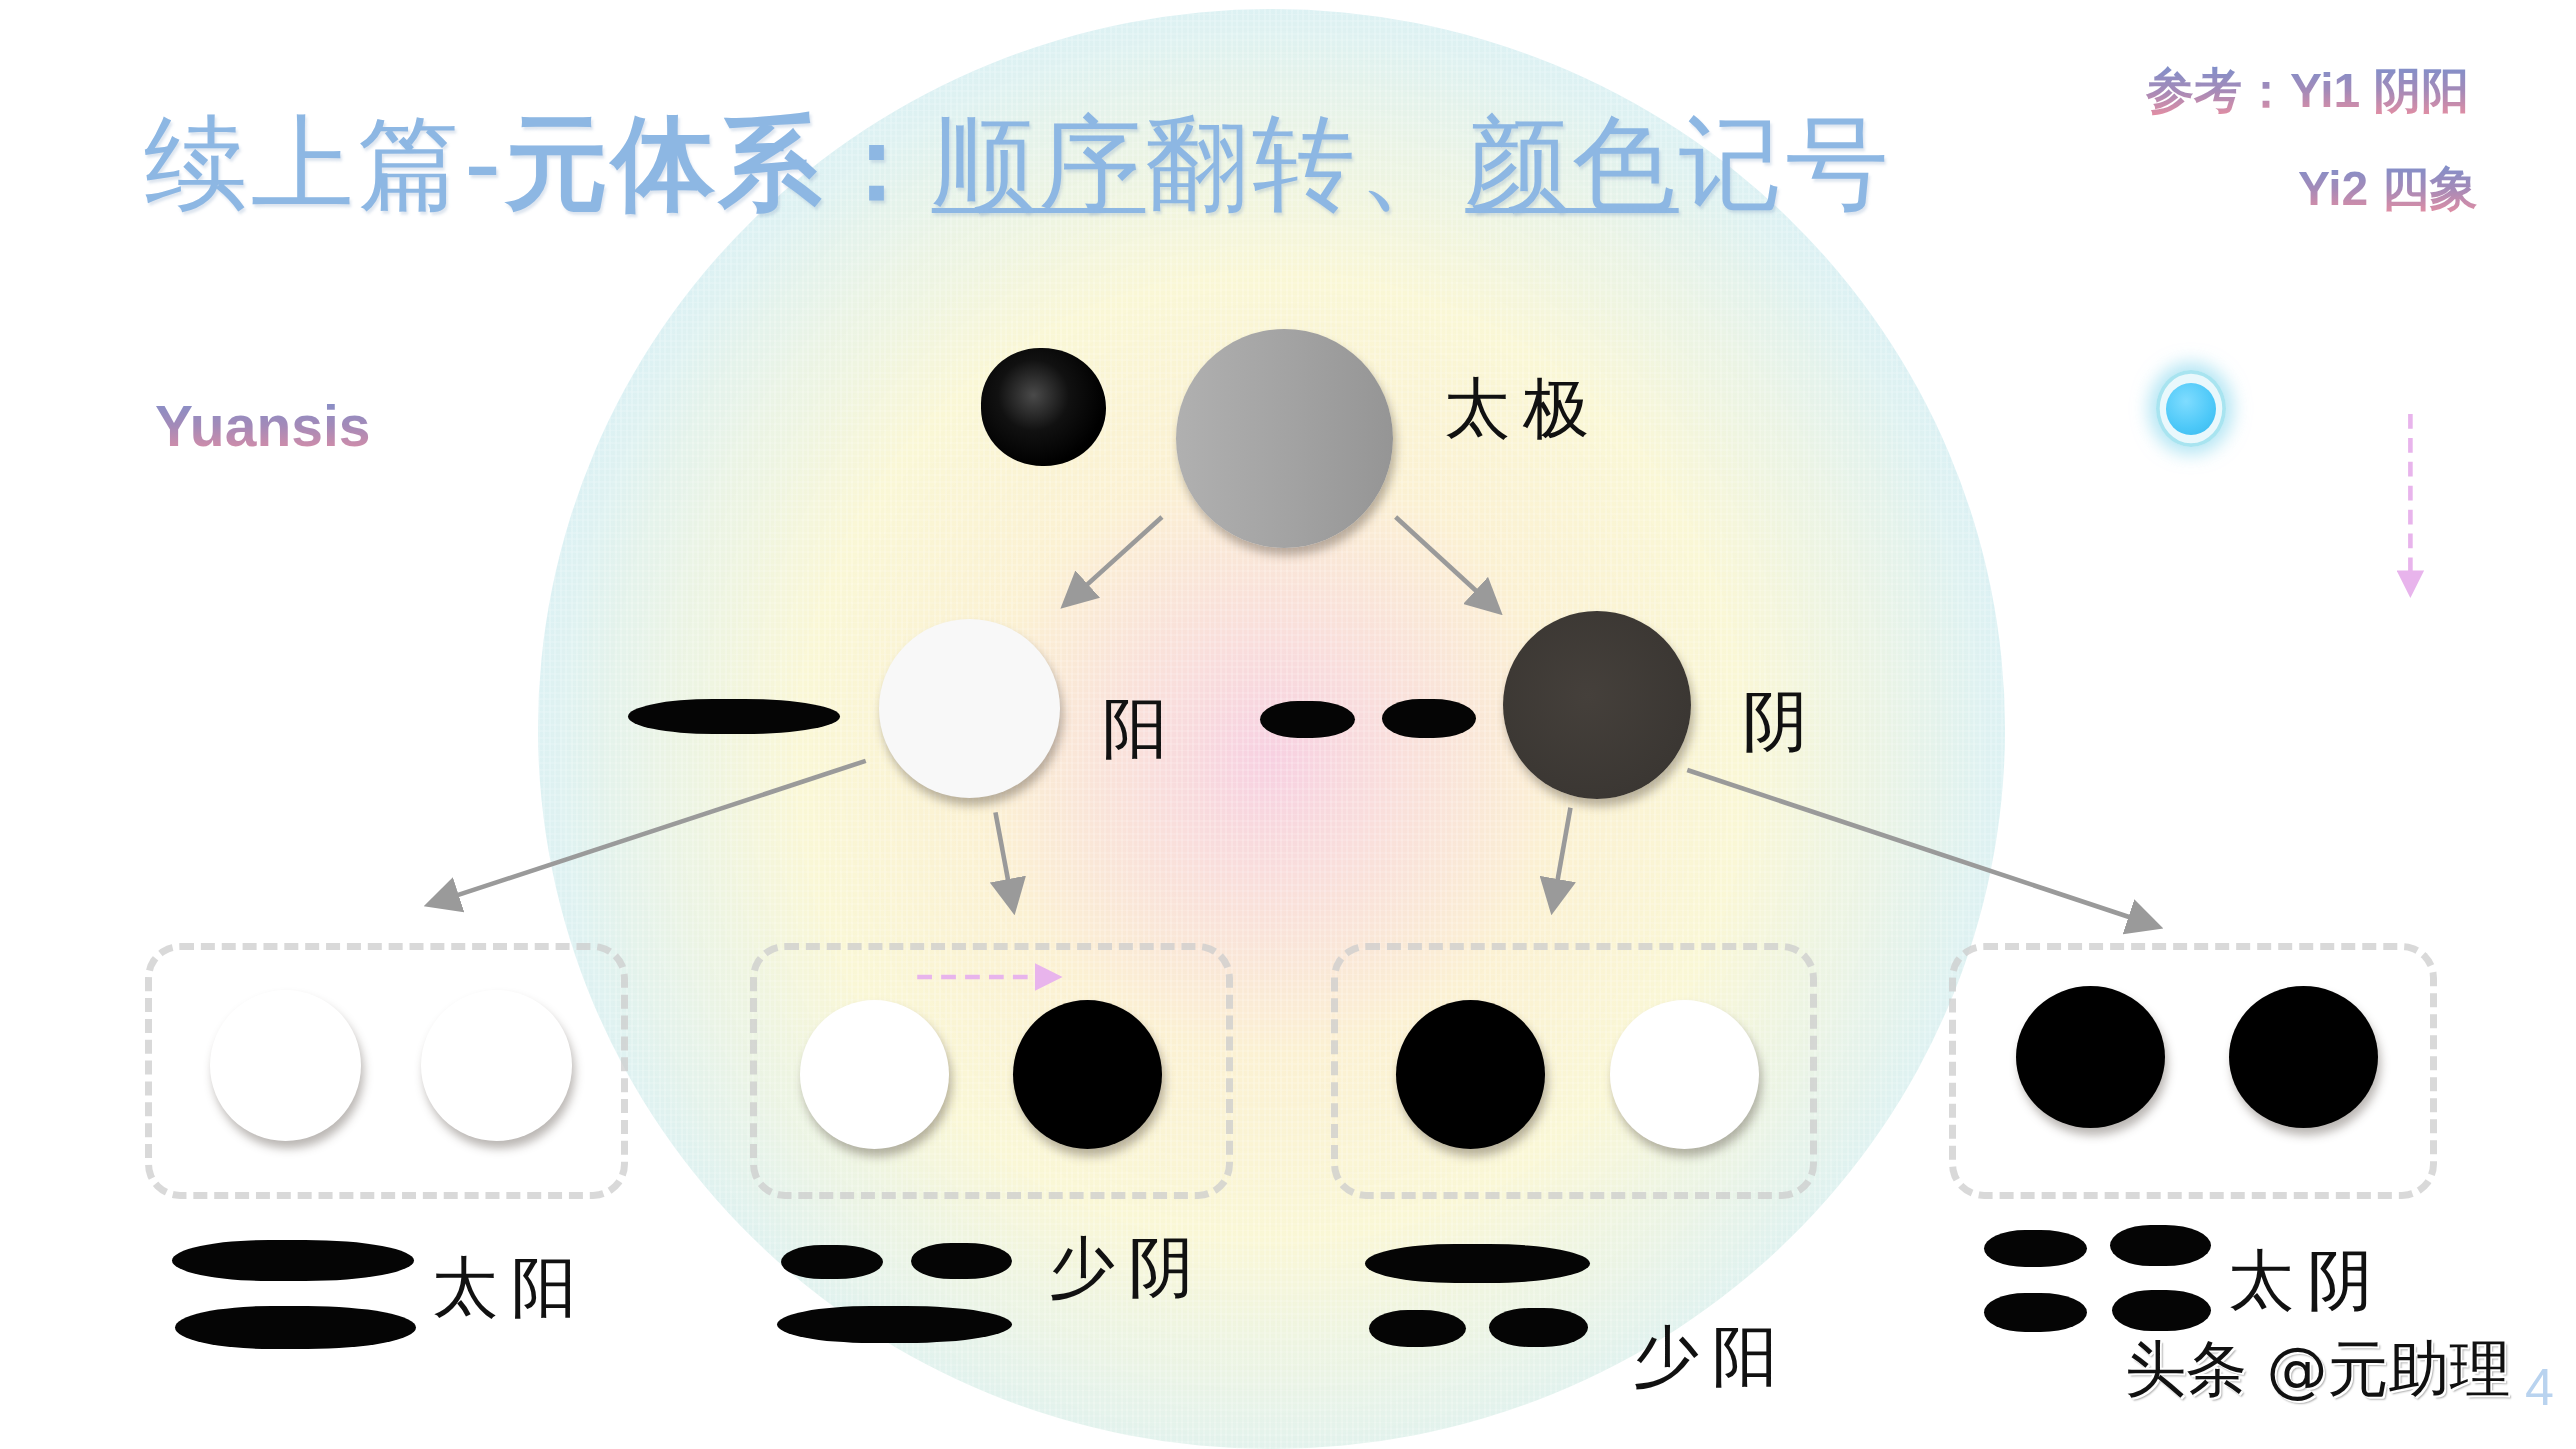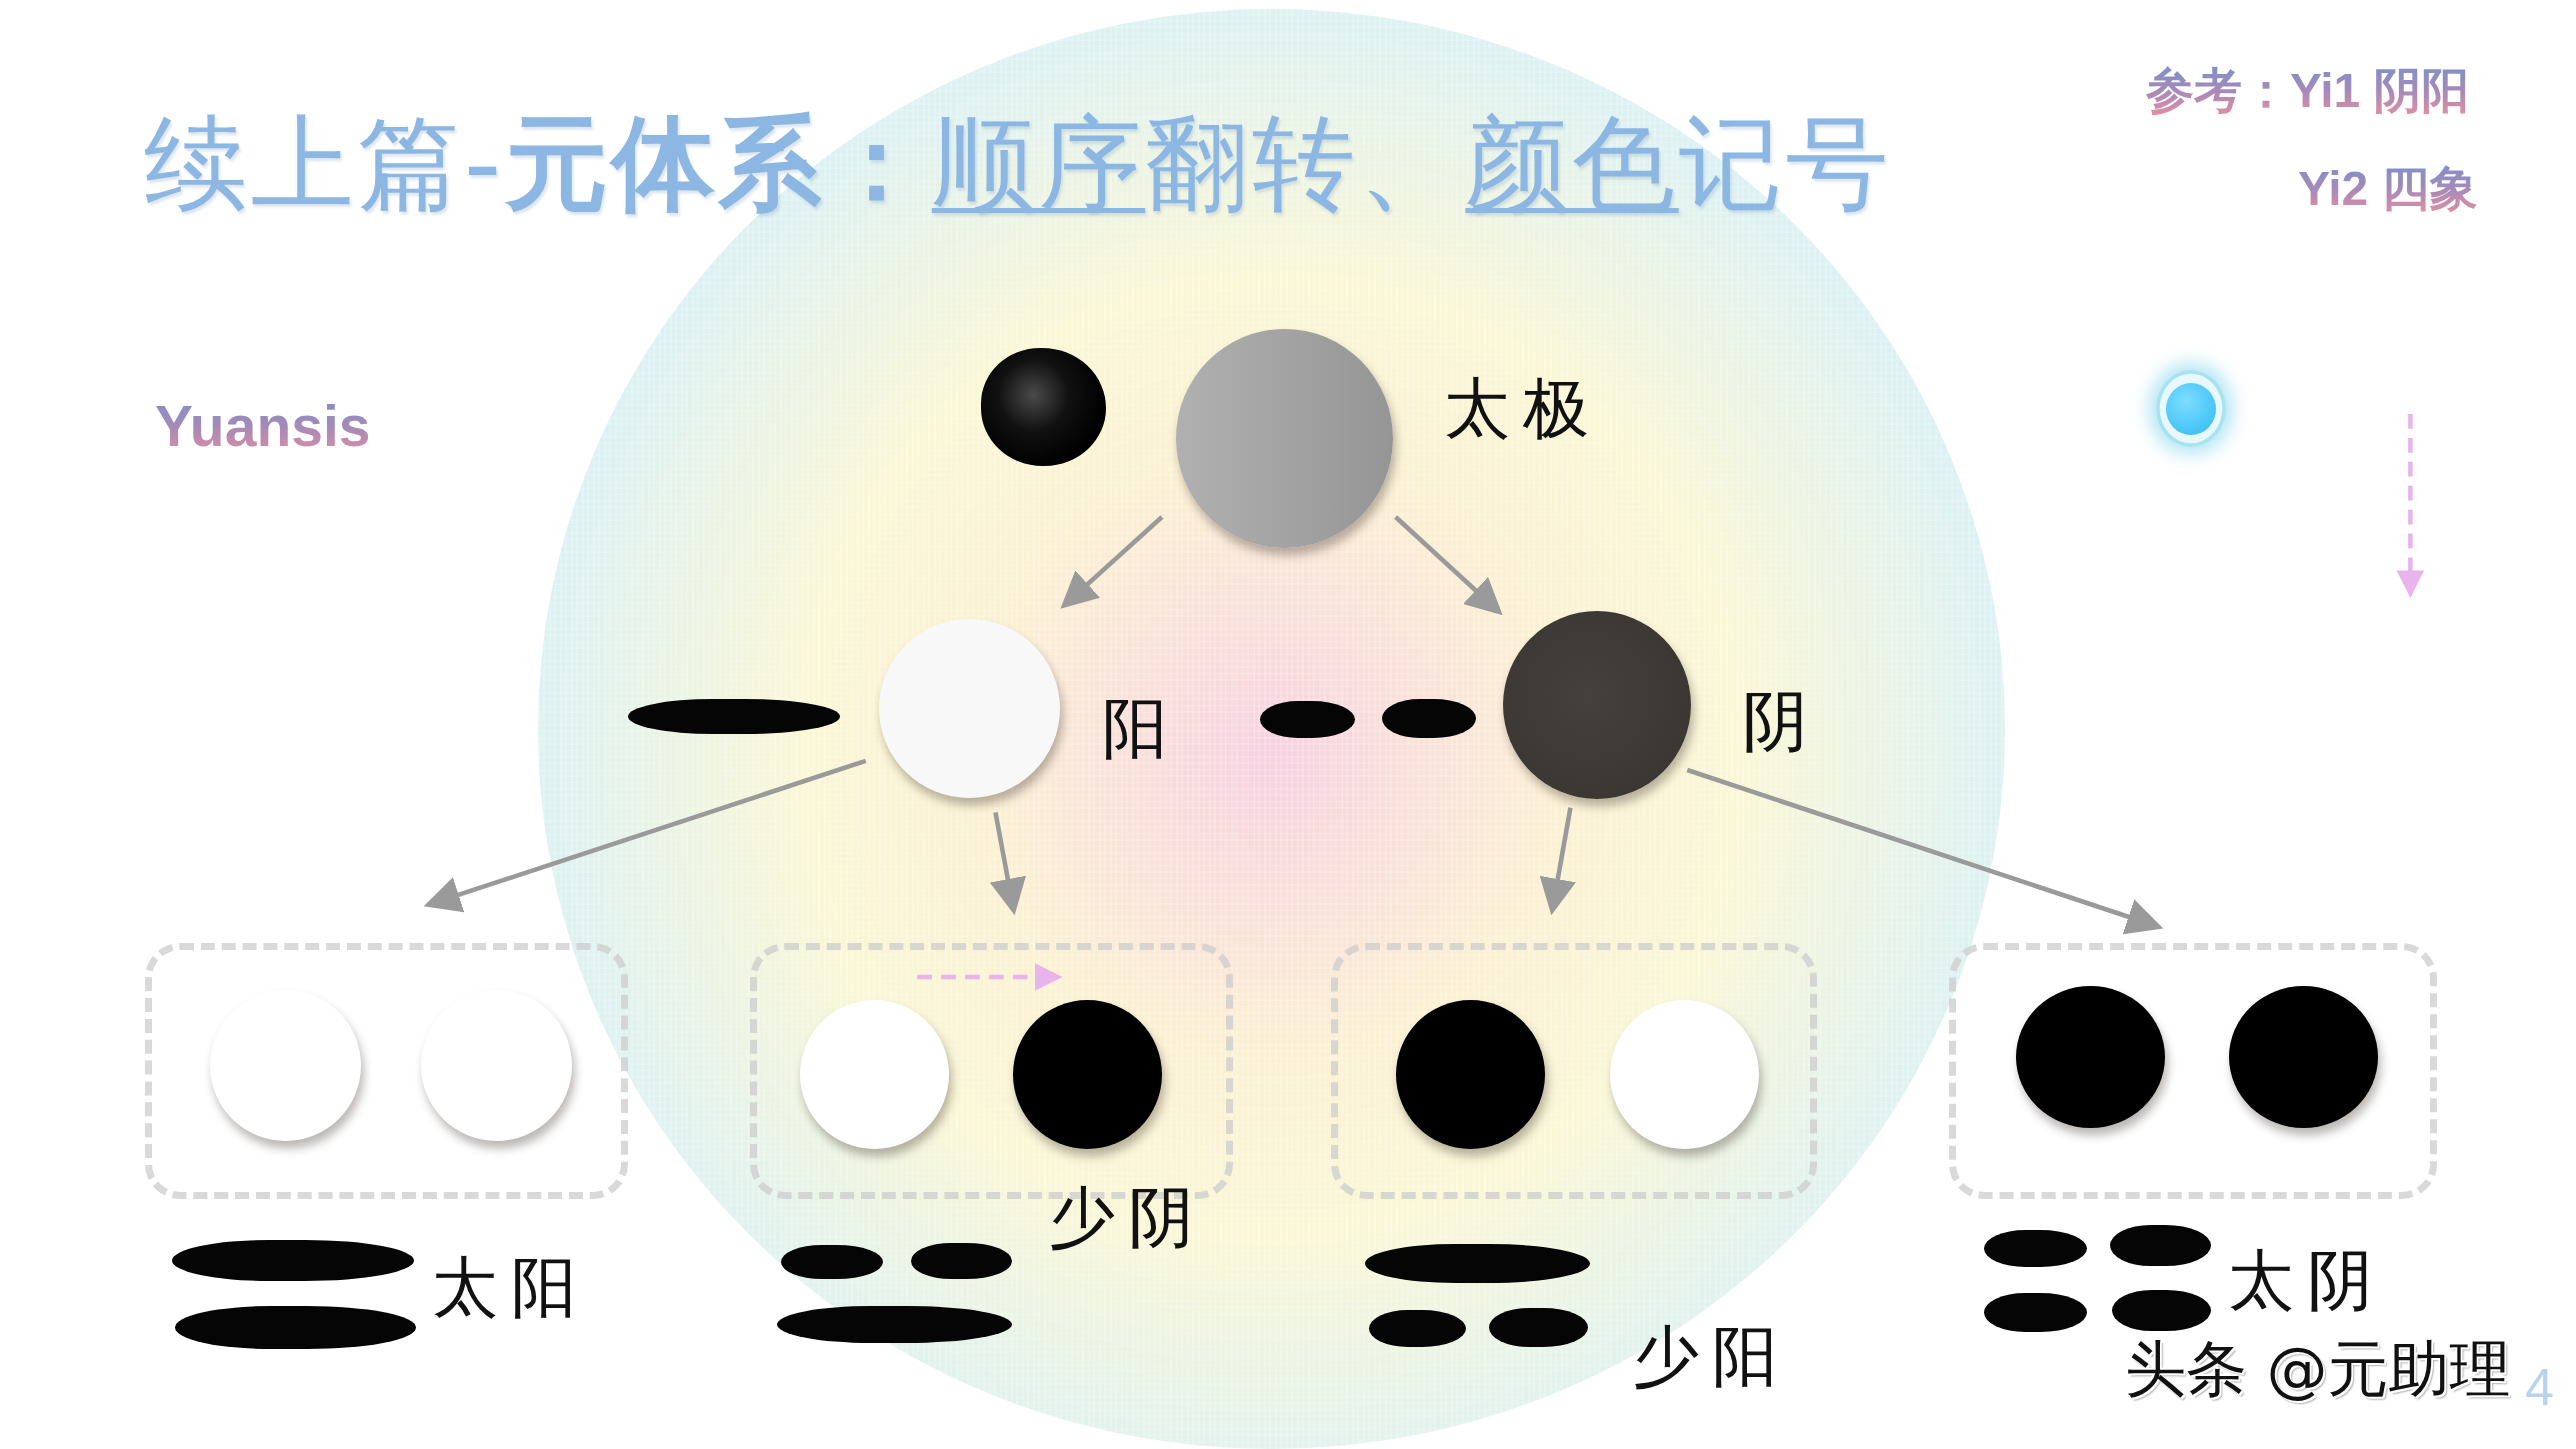--- a/index.html
+++ b/index.html
@@ -129,21 +129,21 @@
 <div class="bar" style="left:172px;top:1240px;width:242px;height:41px;"></div>
 <div class="bar" style="left:175px;top:1306px;width:241px;height:43px;"></div>
 <div class="label" style="left:432px;top:1251px;">太阳</div>
 
 <div class="box" style="left:750px;top:943px;width:483px;height:256px;"></div>
 <div class="circle shadowed" style="left:800px;top:1000px;width:149px;height:149px;background:#fff;"></div>
 <div class="circle shadowed" style="left:1013px;top:1000px;width:149px;height:149px;background:#000;"></div>
 <div class="bar" style="left:781px;top:1245px;width:102px;height:34px;"></div>
 <div class="bar" style="left:911px;top:1243px;width:101px;height:36px;"></div>
 <div class="bar" style="left:777px;top:1306px;width:235px;height:37px;"></div>
-<div class="label" style="left:1049px;top:1181px;">少阴</div>
+<div class="label" style="left:1049px;top:1231px;">少阴</div>
 
 <div class="box" style="left:1331px;top:943px;width:486px;height:256px;"></div>
 <div class="circle shadowed" style="left:1396px;top:1000px;width:149px;height:149px;background:#000;"></div>
 <div class="circle shadowed" style="left:1610px;top:1000px;width:149px;height:149px;background:#fff;"></div>
 <div class="bar" style="left:1365px;top:1244px;width:225px;height:39px;"></div>
 <div class="bar" style="left:1369px;top:1310px;width:97px;height:37px;"></div>
 <div class="bar" style="left:1489px;top:1308px;width:99px;height:39px;"></div>
 <div class="label" style="left:1633px;top:1320px;">少阳</div>
 
 <div class="box" style="left:1949px;top:943px;width:488px;height:256px;"></div>

